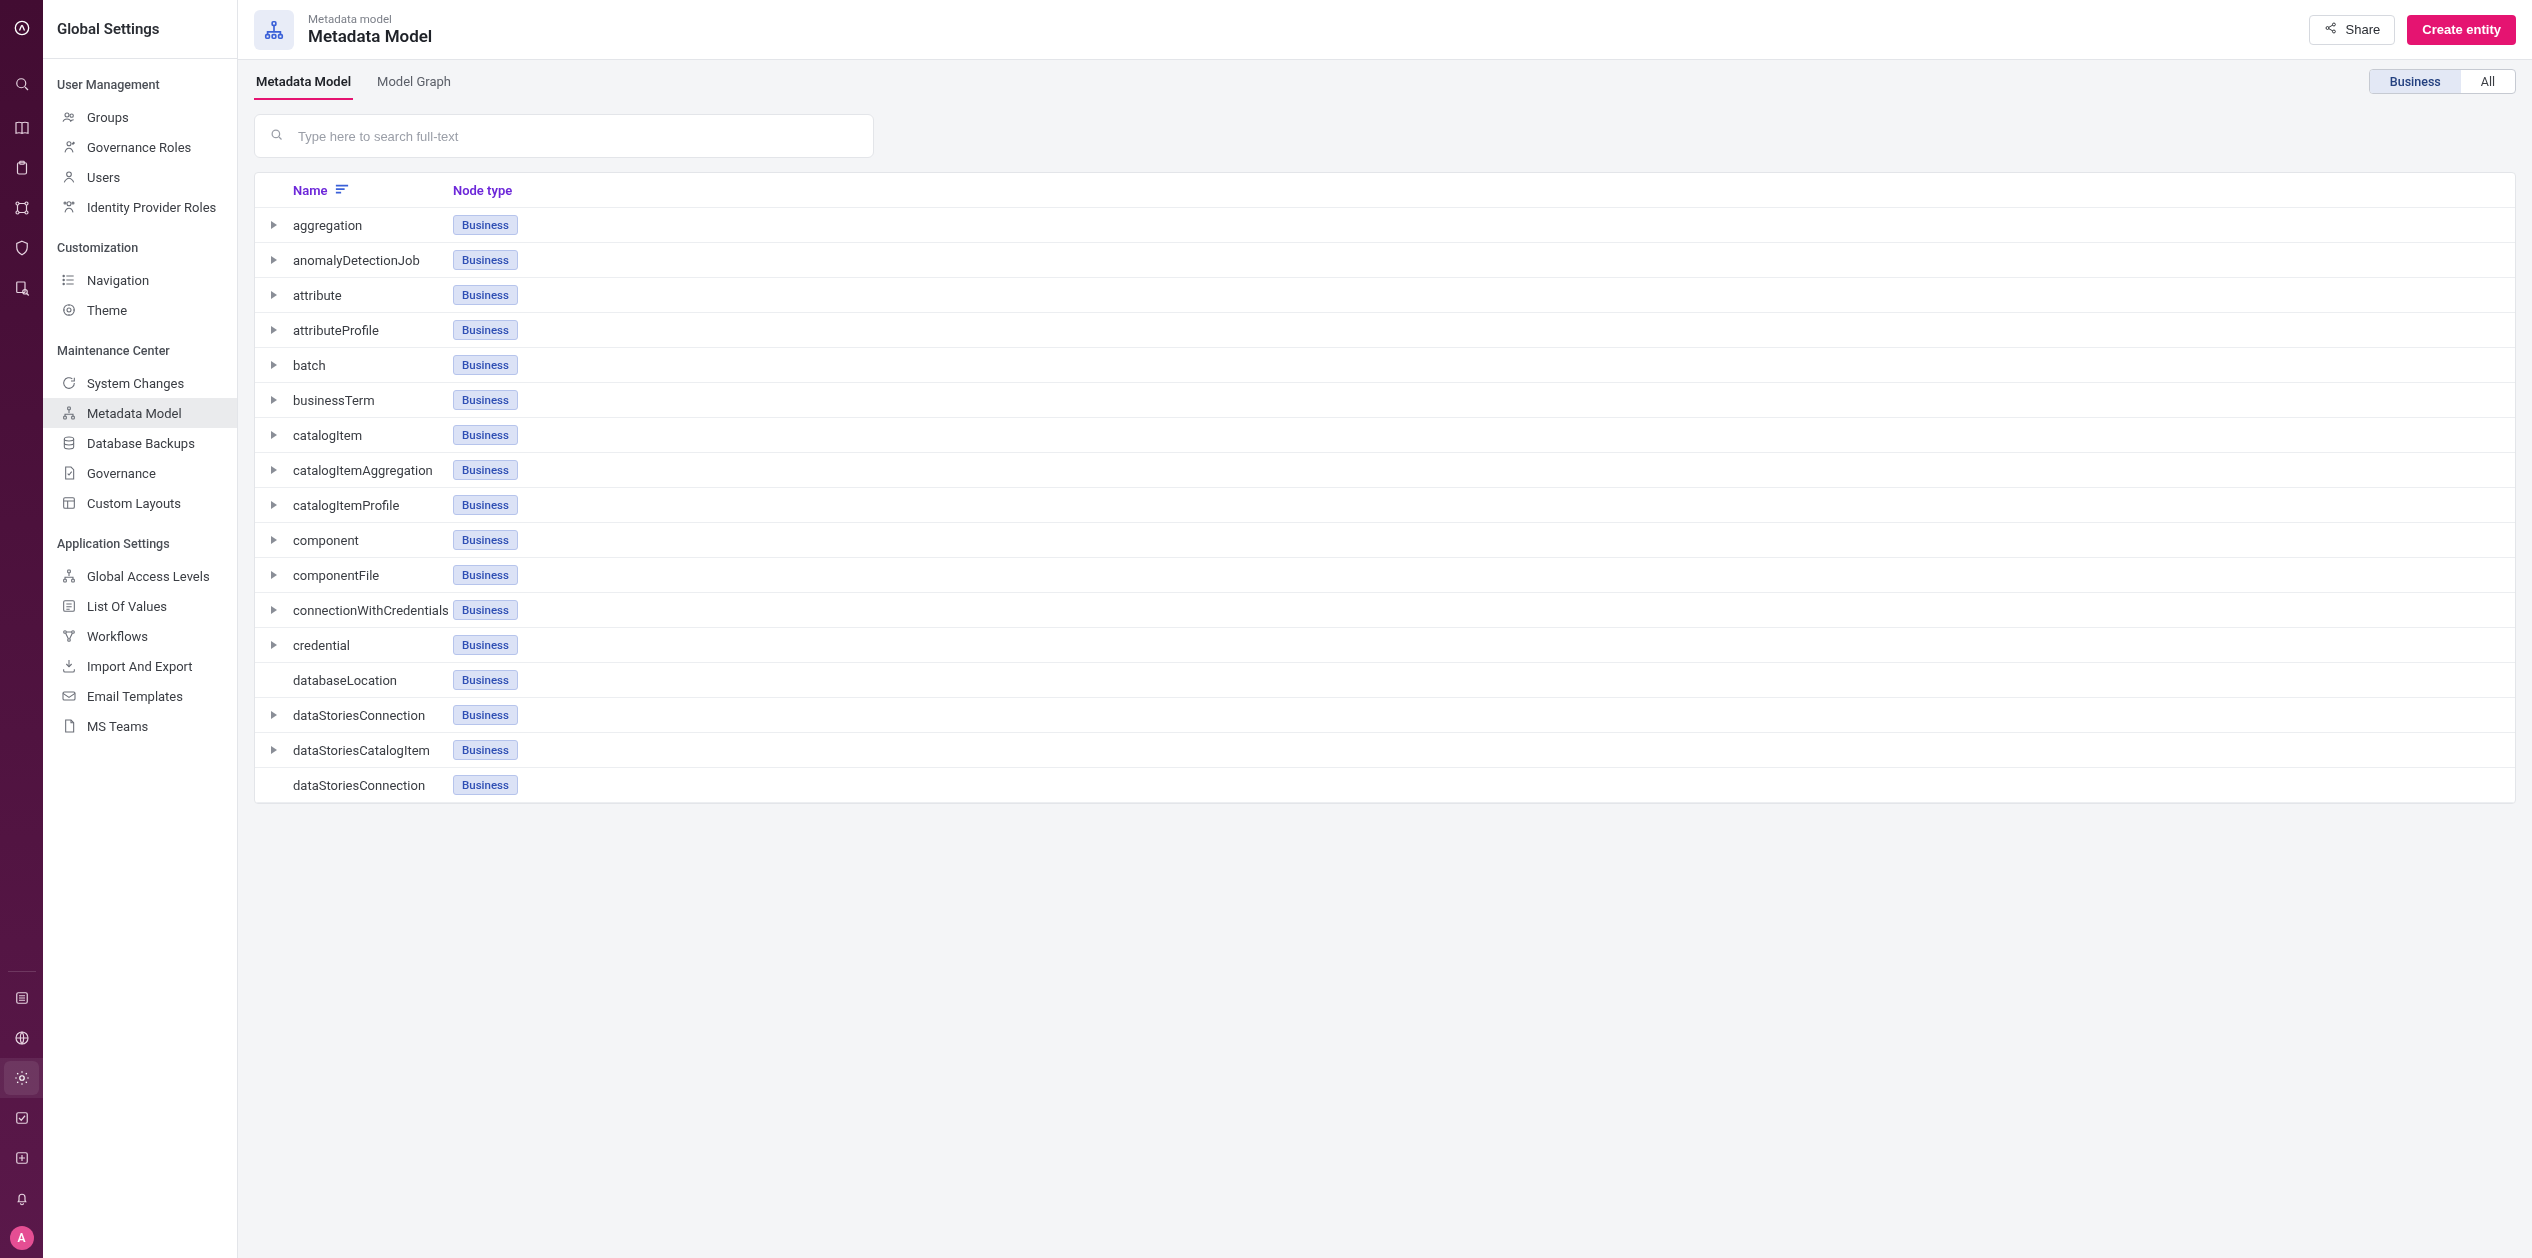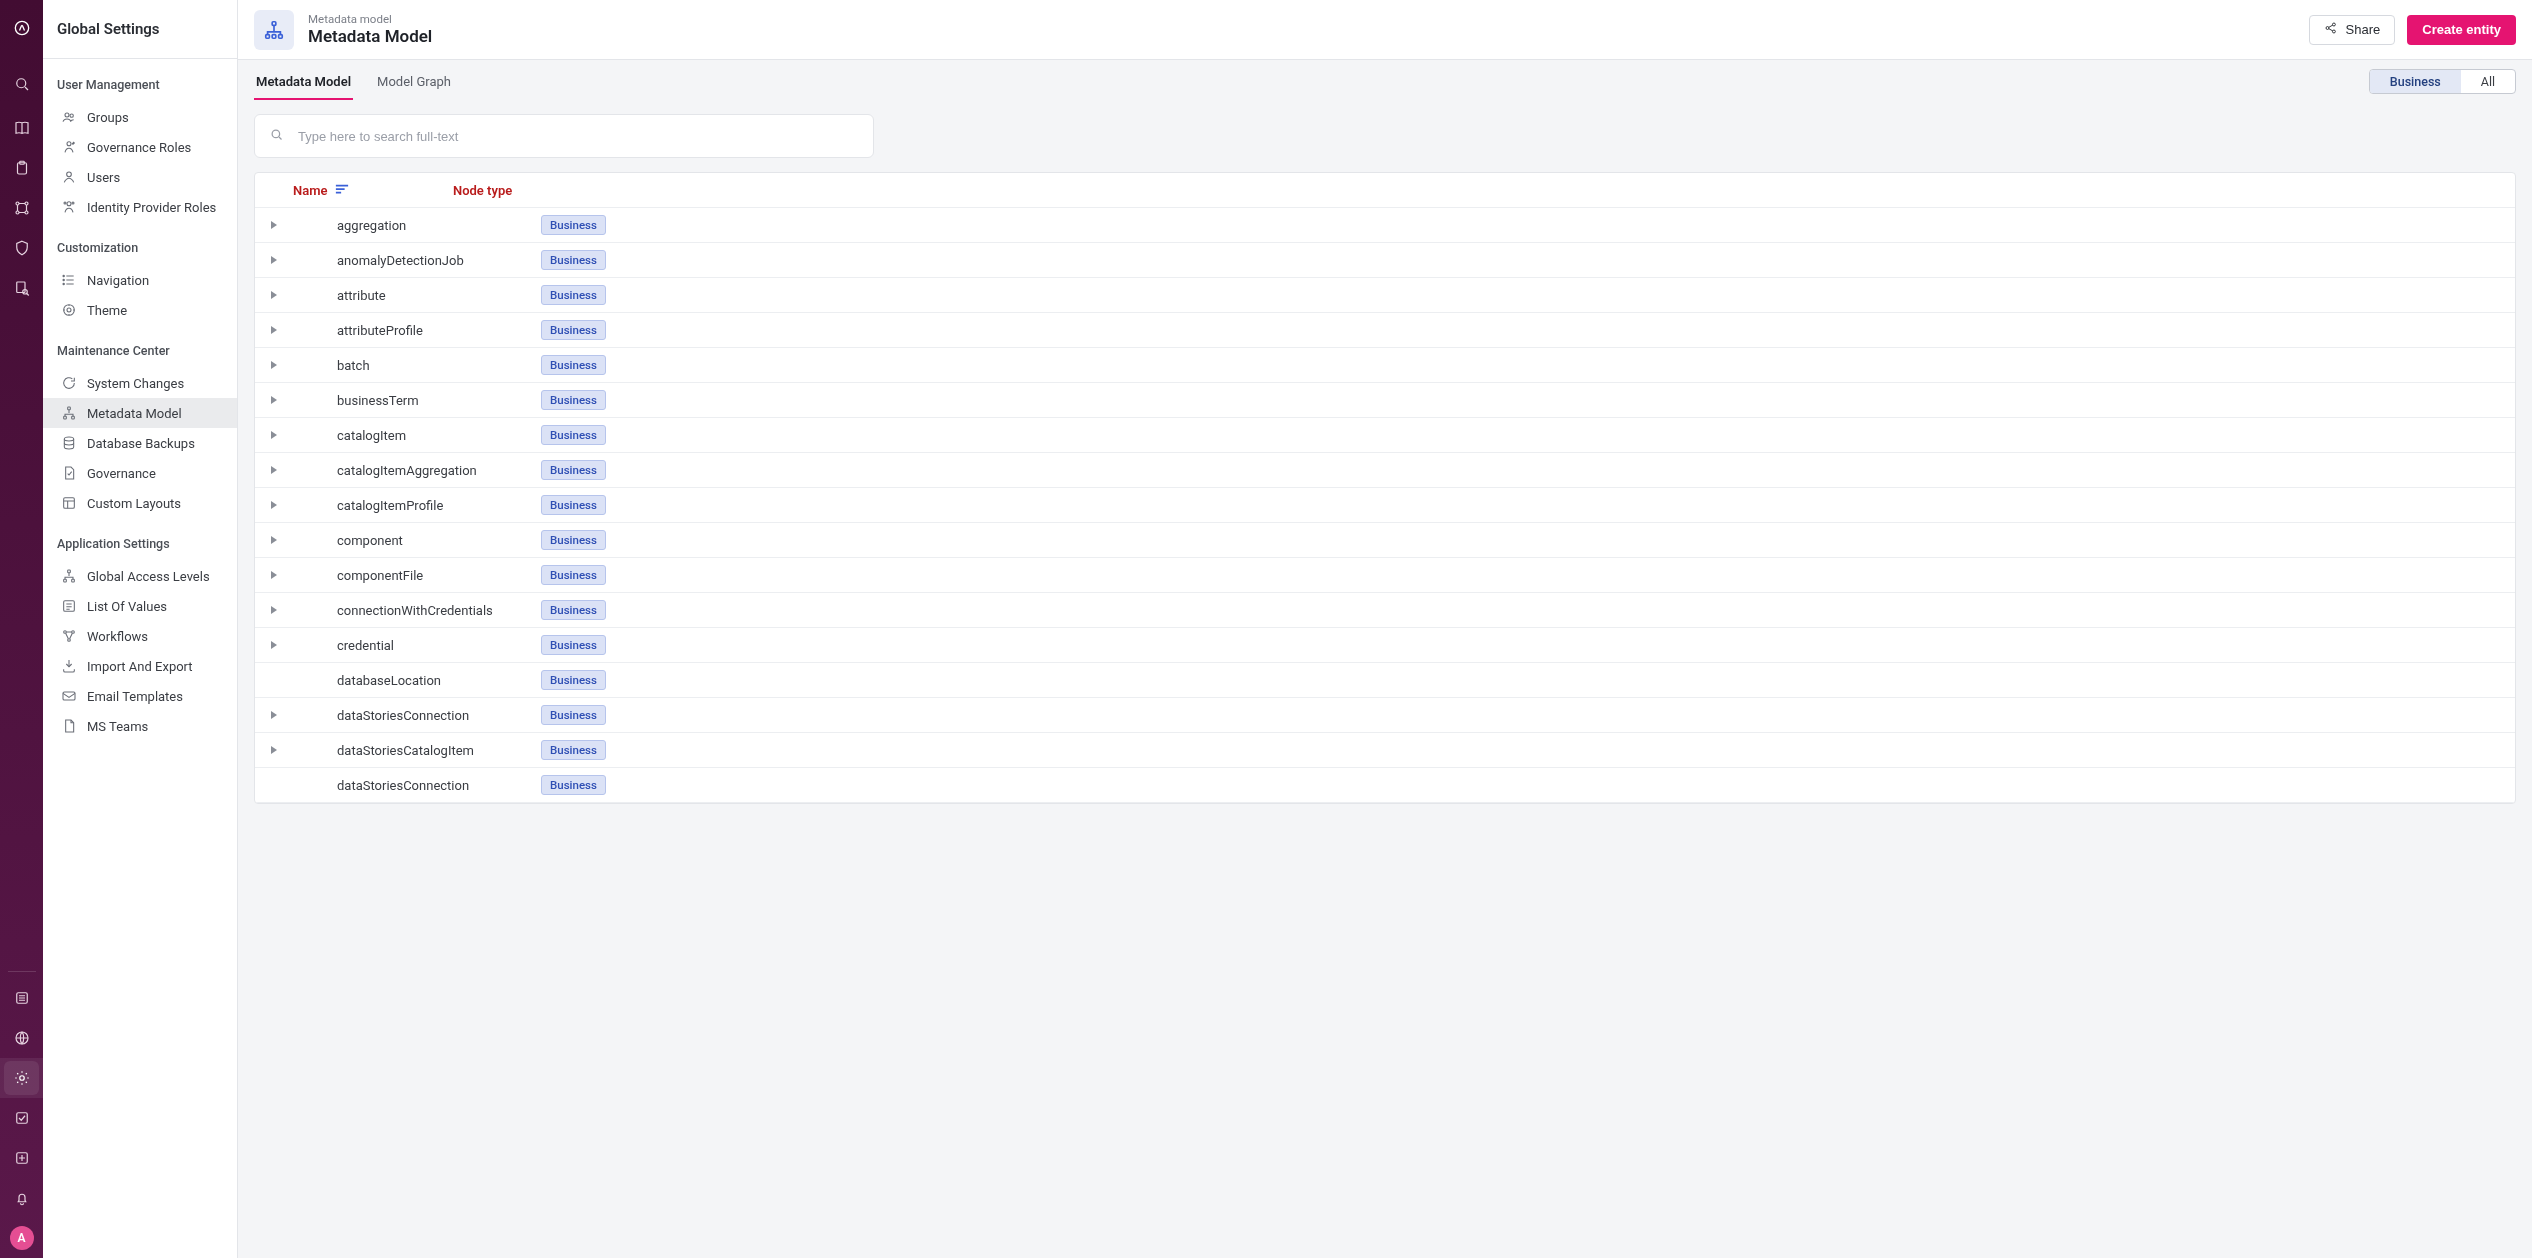--- a/index.html
+++ b/index.html
@@ -141,26 +141,26 @@
     background:#fff; border:1px solid var(--border); border-radius:4px; overflow:hidden;
   }
   .thead, .trow {
     display:grid;
     grid-template-columns: 28px 160px 1fr;
     align-items:center;
     min-height:35px;
     border-bottom:1px solid #eceef1;
   }
   .thead {
-    font-weight:600; font-size:13px; color:#b91c1c; padding:0 10px;
+    font-weight:600; font-size:13px; color:#6d28d9; padding:0 10px;
   }
   .thead .th-name { display:flex; align-items:center; gap:8px; grid-column:2; }
   .thead .th-type { grid-column:3; }
   .sort-svg { width:14px; height:12px; }
-  .trow { padding:0 10px; font-size:13px; color:#3a3d43;gap:44px; }
+  .trow { padding:0 10px; font-size:13px; color:#3a3d43; }
   .trow .expander {
     width:18px; height:18px; display:flex; align-items:center; justify-content:center; cursor:pointer;
     color:#8a8e97;
   }
   .trow .expander svg { width:10px; height:10px; fill:#8a8e97; }
   .trow .name-cell { grid-column:2; }
   .trow .type-cell { grid-column:3; }
   .badge {
     display:inline-block; padding:2px 8px; border-radius:3px;
     background: var(--badge-bg); border:1px solid var(--badge-border); color: var(--badge-text);

